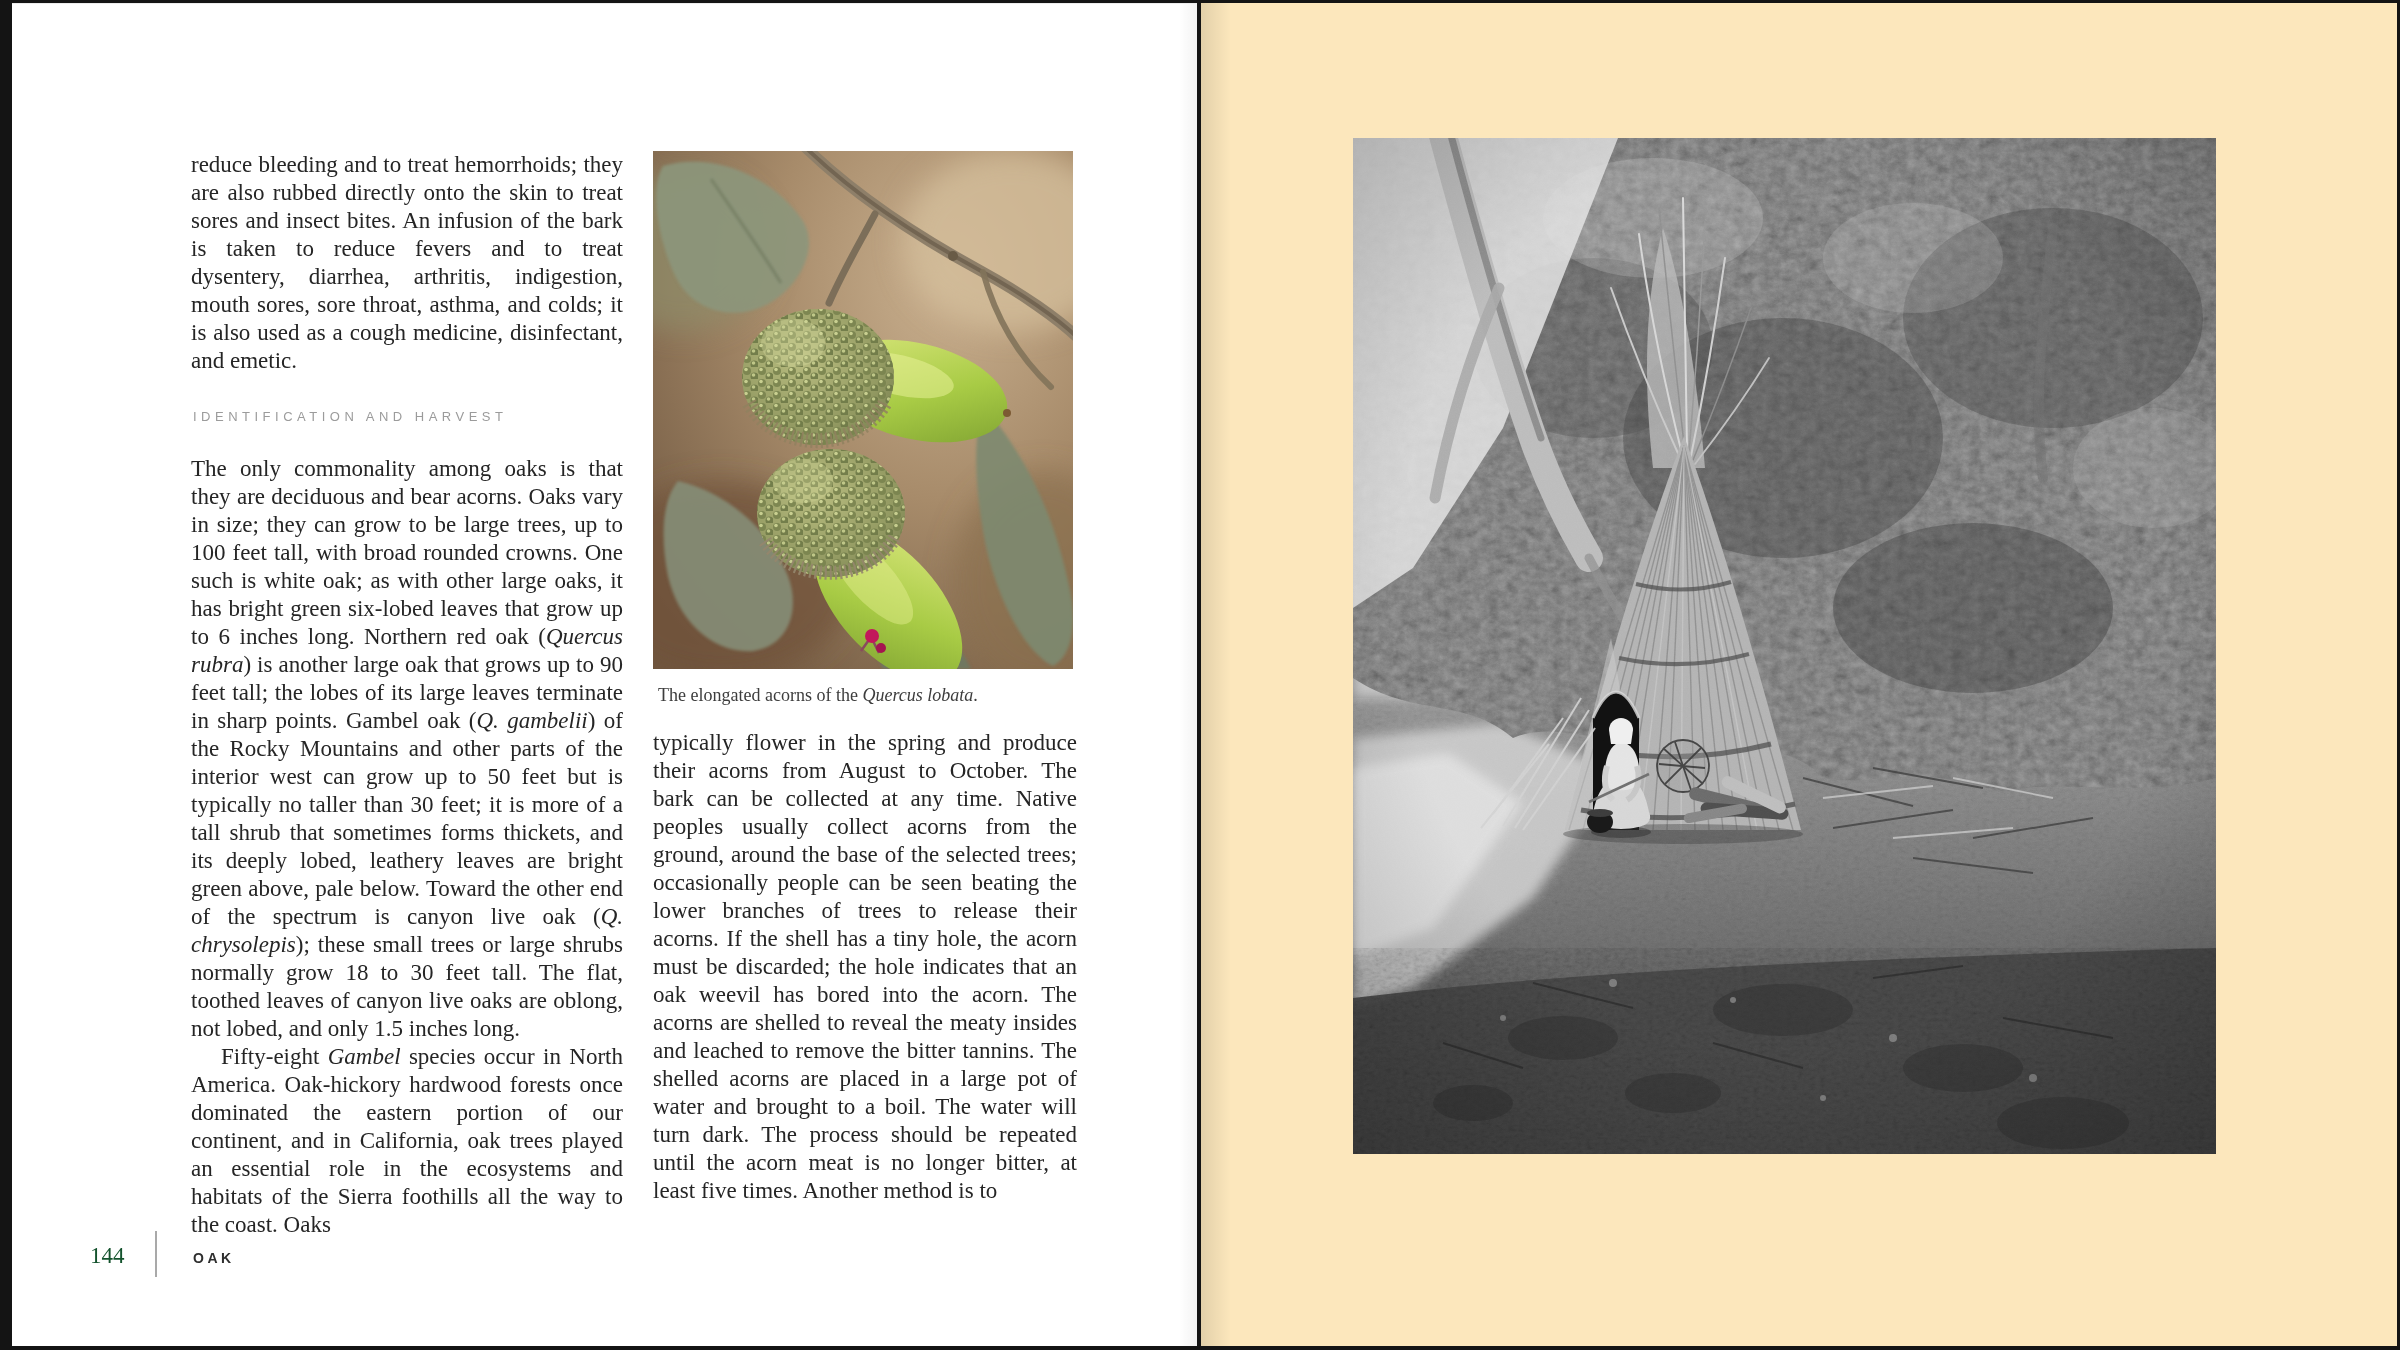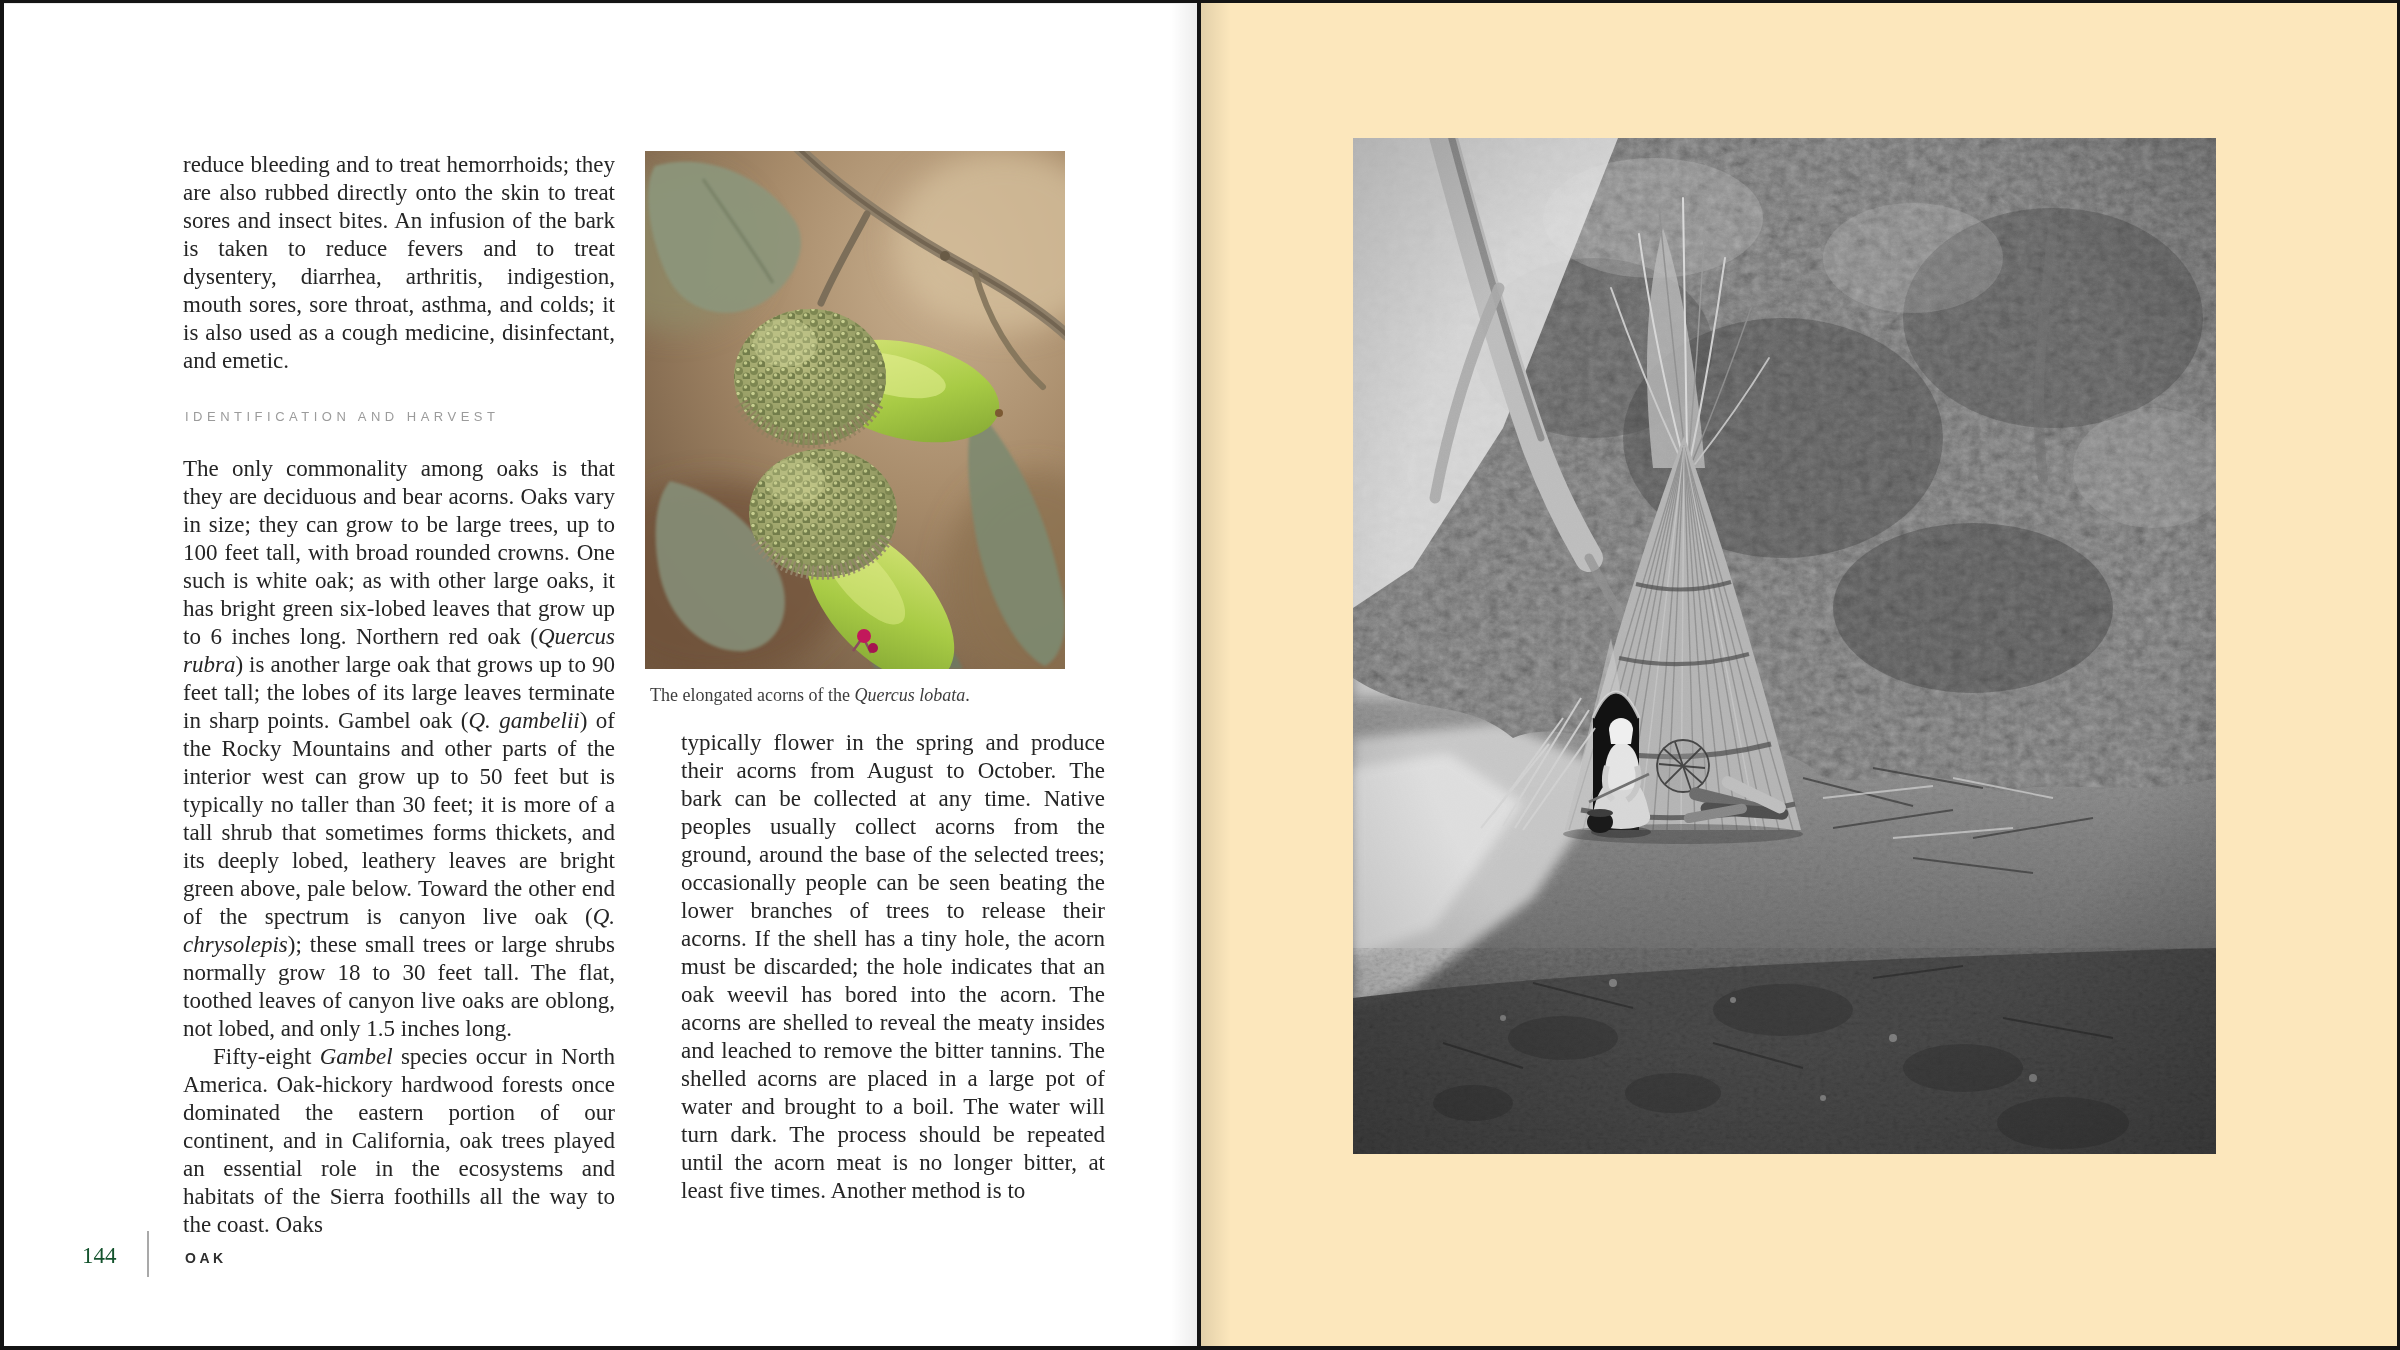--- a/index.html
+++ b/index.html
@@ -1,39 +1,39 @@
 <!DOCTYPE html>
 <html style="--paper-cream: #fce7bc; --frame-black: #141414; --body-text: #252525; --heading-gray: #9b9b9b; --caption-text: #3d3d3d;"><head>
 <meta charset="utf-8">
 <style>
   html,body{margin:0;padding:0;}
   body{width:2400px;height:1350px;overflow:hidden;background:#141414;
        font-family:"Liberation Serif", serif;}
   .spread{position:relative;width:2400px;height:1350px;background:#141414;}
 
   
-  .left-page{position:absolute;left:4px;top:3px;width:1193px;height:1343px;
+  .left-page{position:absolute;left:12px;top:3px;width:1193px;height:1343px;
              background:#ffffff;border-top:1px solid #ececec;}
   .left-page::after{content:"";position:absolute;right:0;top:0;bottom:0;width:26px;
              background:linear-gradient(to left, rgba(0,0,0,.07), rgba(0,0,0,0));}
   .right-page{position:absolute;left:1201px;top:3px;width:1196px;height:1343px;
              background:var(--paper-cream,#fce7bc);}
   .right-page::before{content:"";position:absolute;left:0;top:0;bottom:0;width:30px;
              background:linear-gradient(to right, rgba(0,0,0,.10), rgba(0,0,0,0));}
   .page-divider{position:absolute;left:1197px;top:0;width:4px;height:1350px;
              background:var(--frame-black,#141414);}
   .frame{position:absolute;background:var(--frame-black,#141414);}
   .frame.top{left:0;top:0;width:2400px;height:3px;}
   .frame.bottom{left:0;top:1346px;width:2400px;height:4px;}
   .frame.left{left:0;top:0;width:4px;height:1350px;}
   .frame.right{left:2397px;top:0;width:3px;height:1350px;}
 
   
   .col1{position:absolute;left:179px;top:147px;width:432px;}
-  .col2{position:absolute;left:641px;top:725px;width:424px;margin-left:36px;}
+  .col2{position:absolute;left:641px;top:725px;width:424px;}
   .body-par{margin:0;font-size:23px;line-height:28px;color:var(--body-text,#252525);
             text-align:justify;hyphens:none;}
   .body-par i{font-style:italic;}
   .indent{text-indent:30px;}
   .section-heading{margin:30px 0 26px 2px;font-family:"Liberation Sans", sans-serif;
             font-weight:400;font-size:13px;line-height:24px;letter-spacing:4.5px;
             color:var(--heading-gray,#9b9b9b);}
 
   
   .acorn-figure{position:absolute;left:641px;top:147px;width:420px;height:518px;margin:0;}

